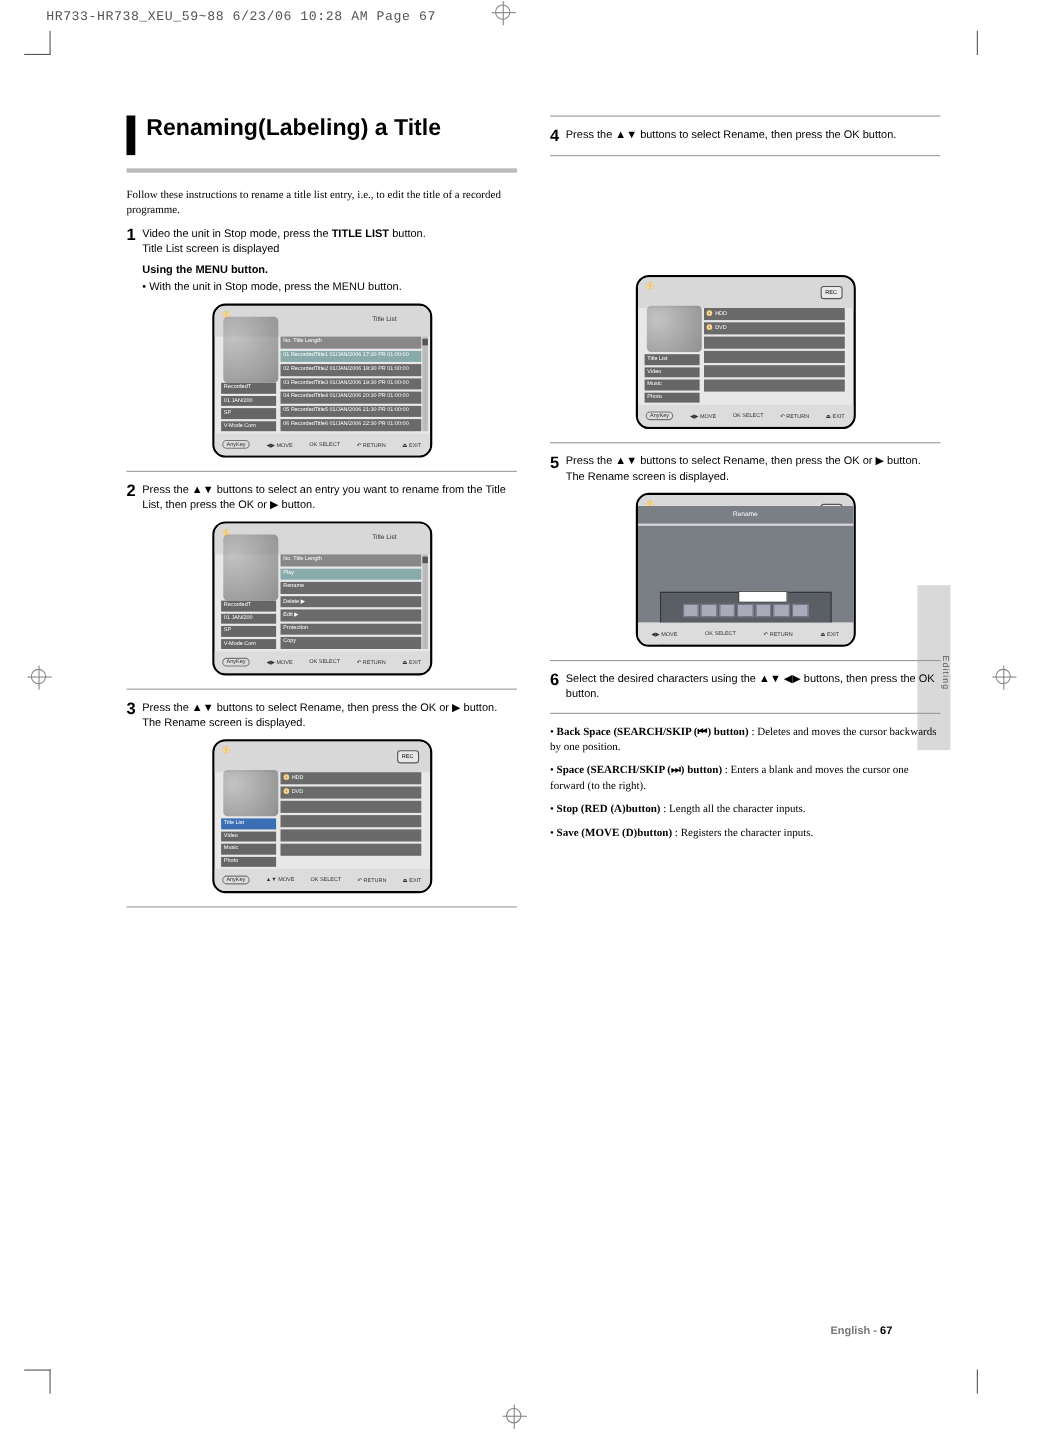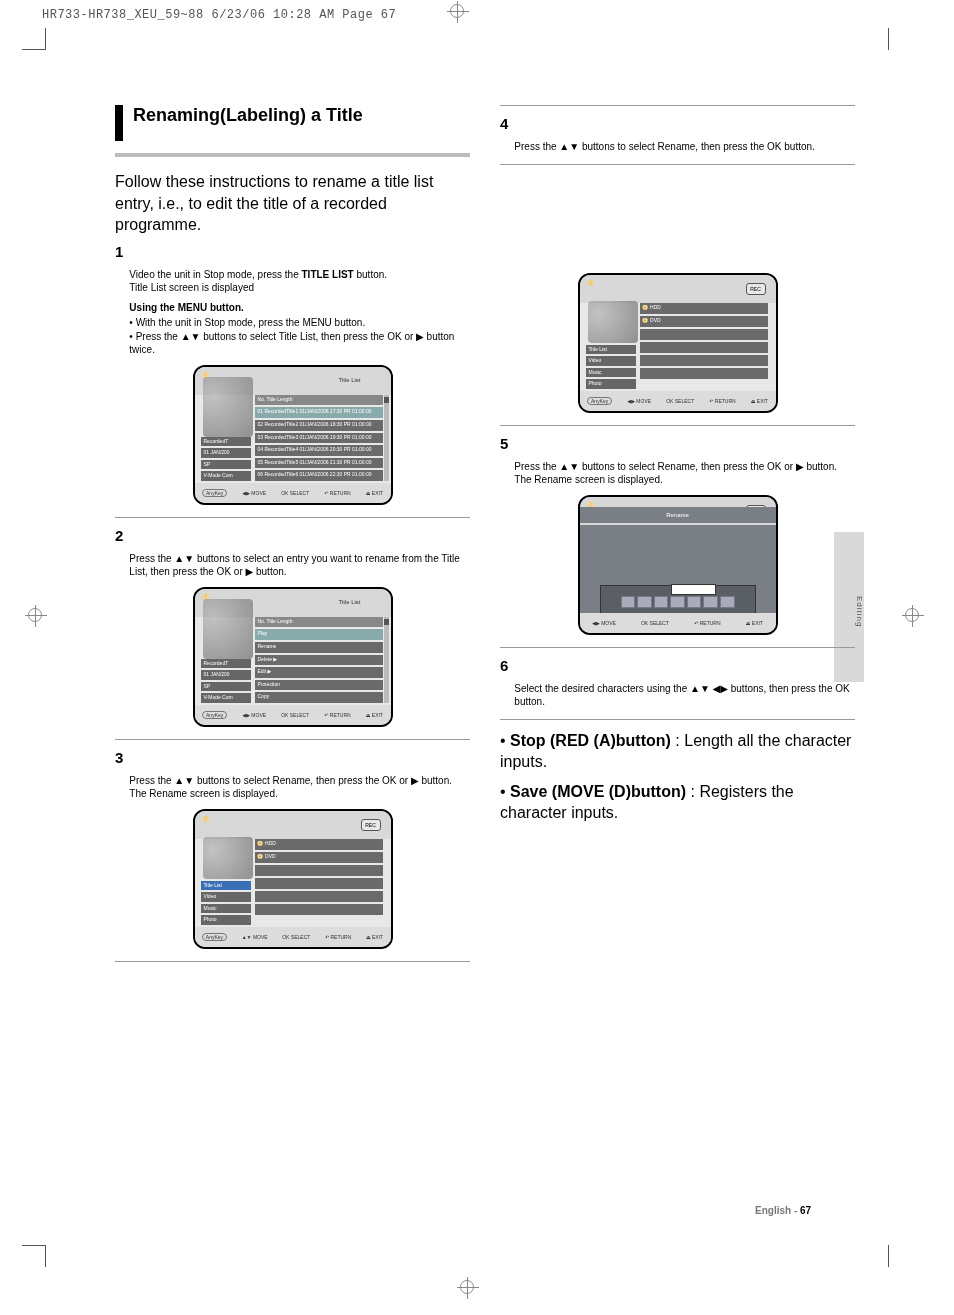--- a/index.html
+++ b/index.html
@@ -32,27 +32,27 @@
   .reg-bottom::after{top:6px;left:-4px;width:22px;height:1px;}
 
   .side-tab { position:absolute; left:834px; top:532px; width:30px; height:150px; background:#d9d9d9; font-size:8px; color:#555; writing-mode: vertical-rl; text-align:center; padding-top:10px; letter-spacing:1px; }
 
   .page { position:absolute; left:115px; top:105px; width:740px; }
   .columns { display:flex; gap:30px; }
   .col { width:50%; }
 
   .h1-wrap { display:flex; align-items:flex-start; margin-bottom:12px; }
   .h1-bar { width:8px; height:36px; background:#000; margin-right:10px; flex-shrink:0; }
-  .h1 { font-size:18px; font-weight:bold; line-height:1.15; }
+  .h1 { font-size:21px; font-weight:bold; line-height:1.15; }
   .rule-thick { height:4px; background:#bcbcbc; margin:6px 0 14px 0; }
 
-  .body { font-size:16px; line-height:1.35; margin-bottom:8px; }
+  .body { font-size:10px; line-height:1.35; margin-bottom:8px;font-family:Liberation Serif, serif; }
   .step { font-size:10px; line-height:1.35; margin-bottom:6px; display:flex; }
   .step-num { font-weight:bold; flex-shrink:0; margin-right:6px; font-size:15px; line-height:1; }
-  .step-txt { flex:1;margin-top:24px; }
+  .step-txt { flex:1; }
 
   .rule-thin { height:0; border-top:1px solid #999; margin:10px 0; }
 
   .screenshot { width:200px; height:140px; margin:8px auto 12px auto; position:relative; }
   .ss-frame { position:absolute; inset:0; border:2px solid #000; border-radius:12px; overflow:hidden; background:#e8e8e8; }
   .ss-top { position:absolute; top:0; left:0; right:0; height:28px; background:#d8d8d8; }
   .ss-graphic { position:absolute; top:10px; left:8px; width:50px; height:60px; background: radial-gradient(circle at 20% 30%, #aaa 0%, #777 60%, #555 100%); border-radius:4px; opacity:.6; }
   .ss-left { position:absolute; top:70px; bottom:22px; left:6px; width:50px; display:flex; flex-direction:column; gap:2px; }
   .ss-left-row { height:11px; background:#666; font-size:5px; color:#fff; padding:1px 3px; overflow:hidden; white-space:nowrap; }
   .ss-left-row.hl { background:#3b6fb5; }
@@ -108,21 +108,20 @@
 
       <div class="body">Follow these instructions to rename a title list entry, i.e., to edit the title of a recorded programme.</div>
 
       <div class="step">
         <div class="step-num">1</div>
         <div class="step-txt">
           <span>Video the unit in Stop mode, press the </span><b>TITLE LIST</b><span> button.</span><br>
           <span>Title List screen is displayed</span>
           <div style="margin-top:6px;font-weight:bold">Using the MENU button.</div>
           <div style="margin-top:2px">• <span>With the unit in Stop mode, press the MENU button.</span></div>
-          <div>• <span>Press the ▲▼ buttons to select Title List, then press the OK or ▶ button twice.</span></div>
         </div>
       </div>
 
       <div class="screenshot">
         <div class="ss-frame">
           <div class="ss-top">
               <div style="position:absolute;left:8px;top:4px;font-size:6px;color:#444">📀</div>
               <div style="position:absolute;right:30px;top:10px;font-size:6px;color:#333">Title List</div>
             </div>
           <div class="ss-graphic"></div>
@@ -325,20 +324,22 @@
 
       <div class="rule-thin"></div>
 
       <div class="step">
         <div class="step-num">6</div>
         <div class="step-txt">Select the desired characters using the ▲▼ ◀▶ buttons, then press the OK button.</div>
       </div>
 
       <div class="rule-thin"></div>
 
+      <div class="body">• <b>Back Space (SEARCH/SKIP (⏮) button)</b><span> : Deletes and moves the cursor backwards by one position.</span></div>
+      <div class="body">• <b>Space (SEARCH/SKIP (⏭) button)</b><span> : Enters a blank and moves the cursor one forward (to the right).</span></div>
       <div class="body">• <b>Stop (RED (A)button)</b><span> : Length all the character inputs.</span></div>
       <div class="body">• <b>Save (MOVE (D)button)</b><span> : Registers the character inputs.</span></div>
     </div>
   </div>
 
   <div class="pageno" style="position:absolute; top:1100px; left:640px;">
     <span class="lbl">English -</span> <span class="num">67</span>
   </div>
 </div>
 

